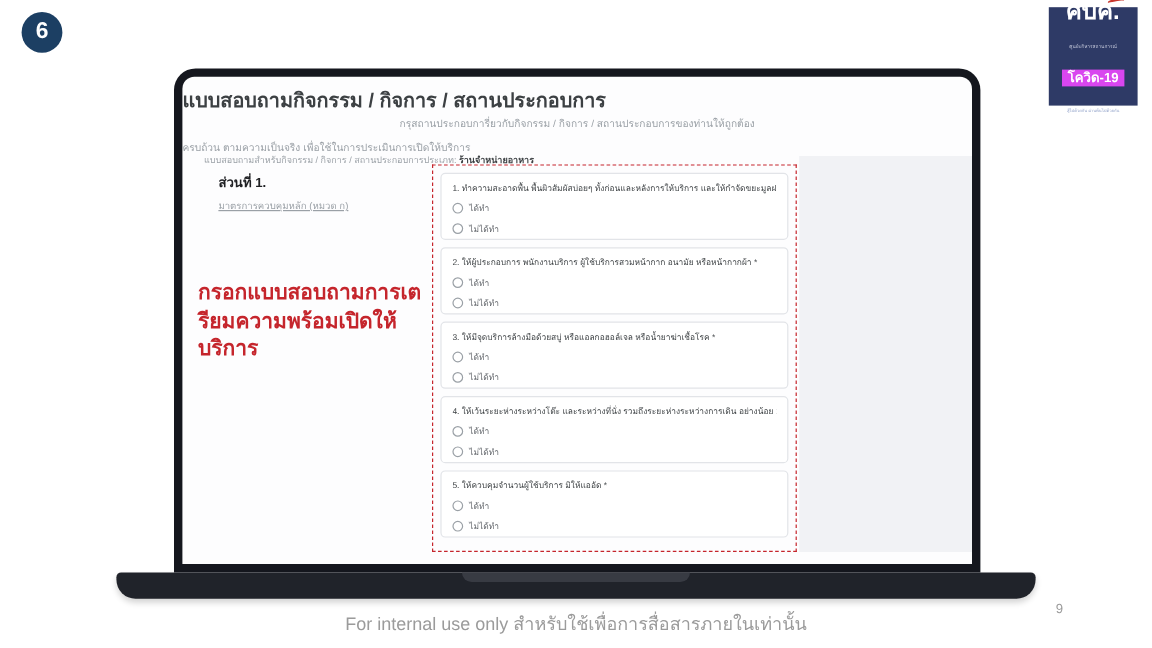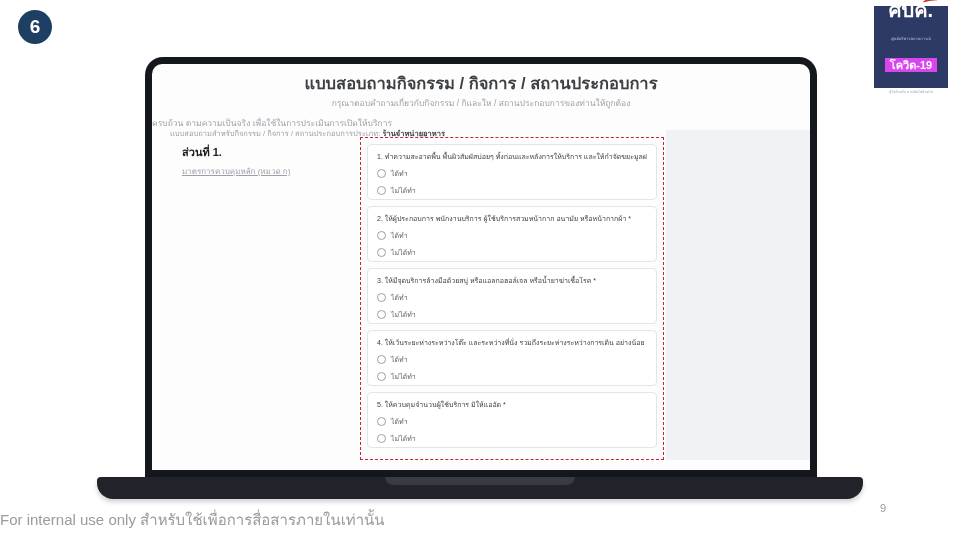--- a/index.html
+++ b/index.html
@@ -27,21 +27,21 @@
                  background:#15171e;border-radius:18px 18px 0 0;
                  padding:7px 7px 0 7px;box-sizing:border-box;}
   .screen-inner{position:relative;width:658px;height:406px;background:#fdfdfe;
                 border-radius:10px 10px 0 0;overflow:hidden;}
   .laptop-base{position:absolute;left:97px;top:477px;width:766px;height:22px;background:#20232a;
                border-radius:4px 4px 16px 16px;box-shadow:0 3px 5px rgba(0,0,0,.18);}
   .laptop-notch{position:absolute;left:288px;top:0;width:190px;height:8px;background:#383b43;
                 border-radius:0 0 9px 9px;}
 
   
-  .form-title{position:absolute;left:0;top:6px;width:100%;text-align:center;
+  .form-title{position:absolute;left:0;top:6px;width:100%;
               font-size:16.5px;font-weight:bold;color:#3c4043;}
   .form-sub1{position:absolute;left:0;top:32px;width:100%;text-align:center;font-size:8.5px;color:#9aa0a6;}
   .form-sub2{position:absolute;left:0;top:52px;width:100%;text-align:left;font-size:8.5px;color:#9aa0a6;}
   .form-meta{position:absolute;left:18px;top:63px;font-size:7.5px;color:#9aa0a6;}
   .form-meta b{color:#3c4043;}
   .section-title{position:absolute;left:30px;top:79px;font-size:11px;font-weight:bold;color:#202124;}
   .section-sub{position:absolute;left:30px;top:101px;font-size:8px;color:#9aa0a6;text-decoration:underline;}
   .annotation{position:absolute;left:13px;top:168px;width:195px;
               font-size:17.5px;font-weight:bold;color:#c5252c;line-height:1.35;}
   .gray-panel{position:absolute;left:514px;top:66px;width:144px;height:330px;background:#f1f2f5;}
@@ -50,21 +50,21 @@
   .q-box{position:absolute;left:208px;top:73px;width:304px;height:323px;
          border:1.5px dashed #c5252c;box-sizing:border-box;padding:6px;overflow:hidden;}
   .q-card{background:#fff;border:1px solid #e2e4e8;border-radius:4px;height:56px;
           margin-bottom:6px;padding:6px 9px;box-sizing:border-box;overflow:hidden;}
   .q-text{font-size:7px;color:#3c4043;white-space:nowrap;overflow:hidden;}
   .opt{display:flex;align-items:center;gap:5px;margin-top:6px;}
   .radio{width:7px;height:7px;border:1px solid #9aa0a6;border-radius:50%;background:#fff;flex:0 0 auto;}
   .opt-label{font-size:7px;color:#5f6368;}
 
   
-  .footer{position:absolute;left:0;bottom:8px;width:100%;
+  .footer{position:absolute;left:0;bottom:8px;width:100%;text-align:center;
           font-size:15px;color:#9b9b9b;}
   .page-num{position:absolute;right:74px;bottom:26px;font-size:11px;color:#9b9b9b;}
 </style>
 </head>
 <body>
 
 <div class="slide">
 
   <div class="hdr-badge">6</div>
 
@@ -74,26 +74,27 @@
           <i></i>
         </span></div>
     <div class="logo-sub">ศูนย์บริหารสถานการณ์</div>
     <div class="logo-covid">โควิด-19</div>
     <div class="logo-tagline">สู้ไปด้วยกัน ผ่านพ้นไปด้วยกัน</div>
   </div>
 
   <div class="laptop-screen">
     <div class="screen-inner">
       <div class="form-title">แบบสอบถามกิจกรรม / กิจการ / สถานประกอบการ</div>
-      <div class="form-sub1">กรุณาตอบคำถามเกี่ยวกับกิจกรรม / กิและให / สถานประกอบการของท่านให้ถูกต้อง</div>
+      <div class="form-sub1">กรุสถานประกอบการี่ยวกับกิจกรรม / กิจการ / สถานประกอบการของท่านให้ถูกต้อง</div>
       <div class="form-sub2">ครบถ้วน ตามความเป็นจริง เพื่อใช้ในการประเมินการเปิดให้บริการ</div>
       <div class="form-meta"><span>แบบสอบถามสำหรับกิจกรรม / กิจการ / สถานประกอบการประเภท: </span><b>ร้านจำหน่ายอาหาร</b></div>
       <div class="section-title">ส่วนที่ 1.</div>
       <div class="section-sub">มาตรการควบคุมหลัก (หมวด ก)</div>
       <div class="gray-panel"></div>
+      <div class="annotation">กรอกแบบสอบถามการเตรียมความพร้อมเปิดให้บริการ</div>
       <div class="q-box" id="questions-box">
           <div class="q-card">
             <div class="q-text">1. ทำความสะอาดพื้น พื้นผิวสัมผัสบ่อยๆ ทั้งก่อนและหลังการให้บริการ และให้กำจัดขยะมูลฝอยทุกวัน *</div>
             <div class="opt">
               <span class="radio"></span>
               <span class="opt-label">ได้ทำ</span>
             </div>
             <div class="opt">
               <span class="radio"></span>
               <span class="opt-label">ไม่ได้ทำ</span>

